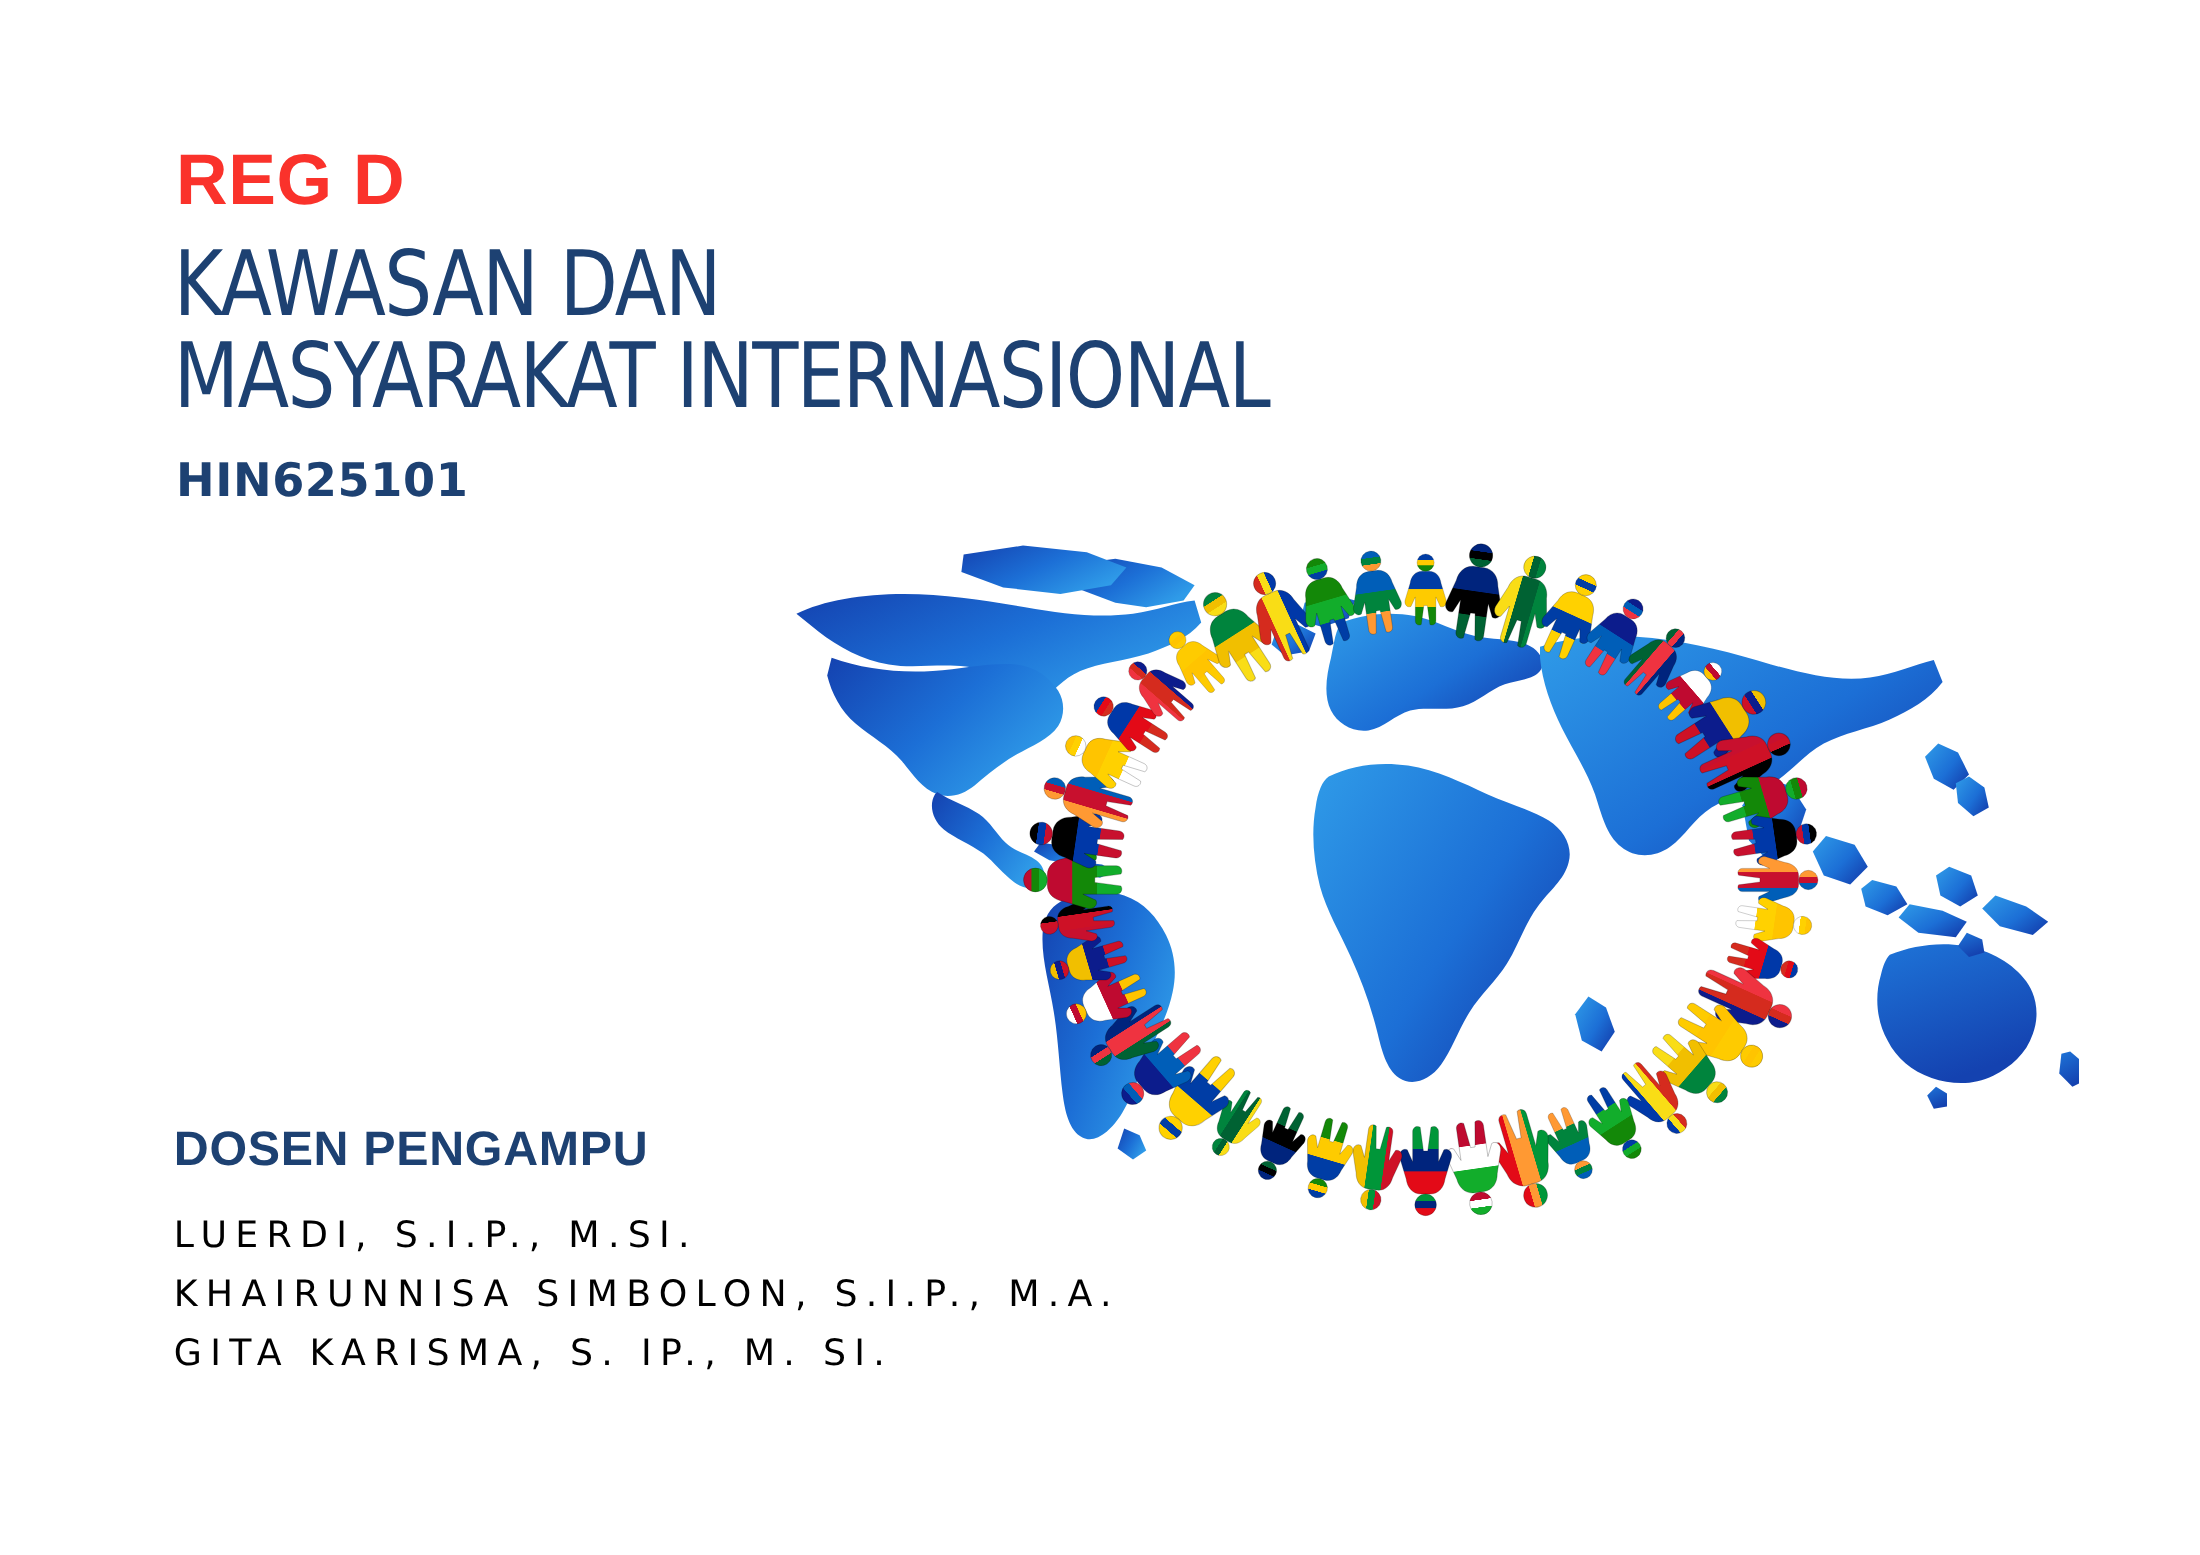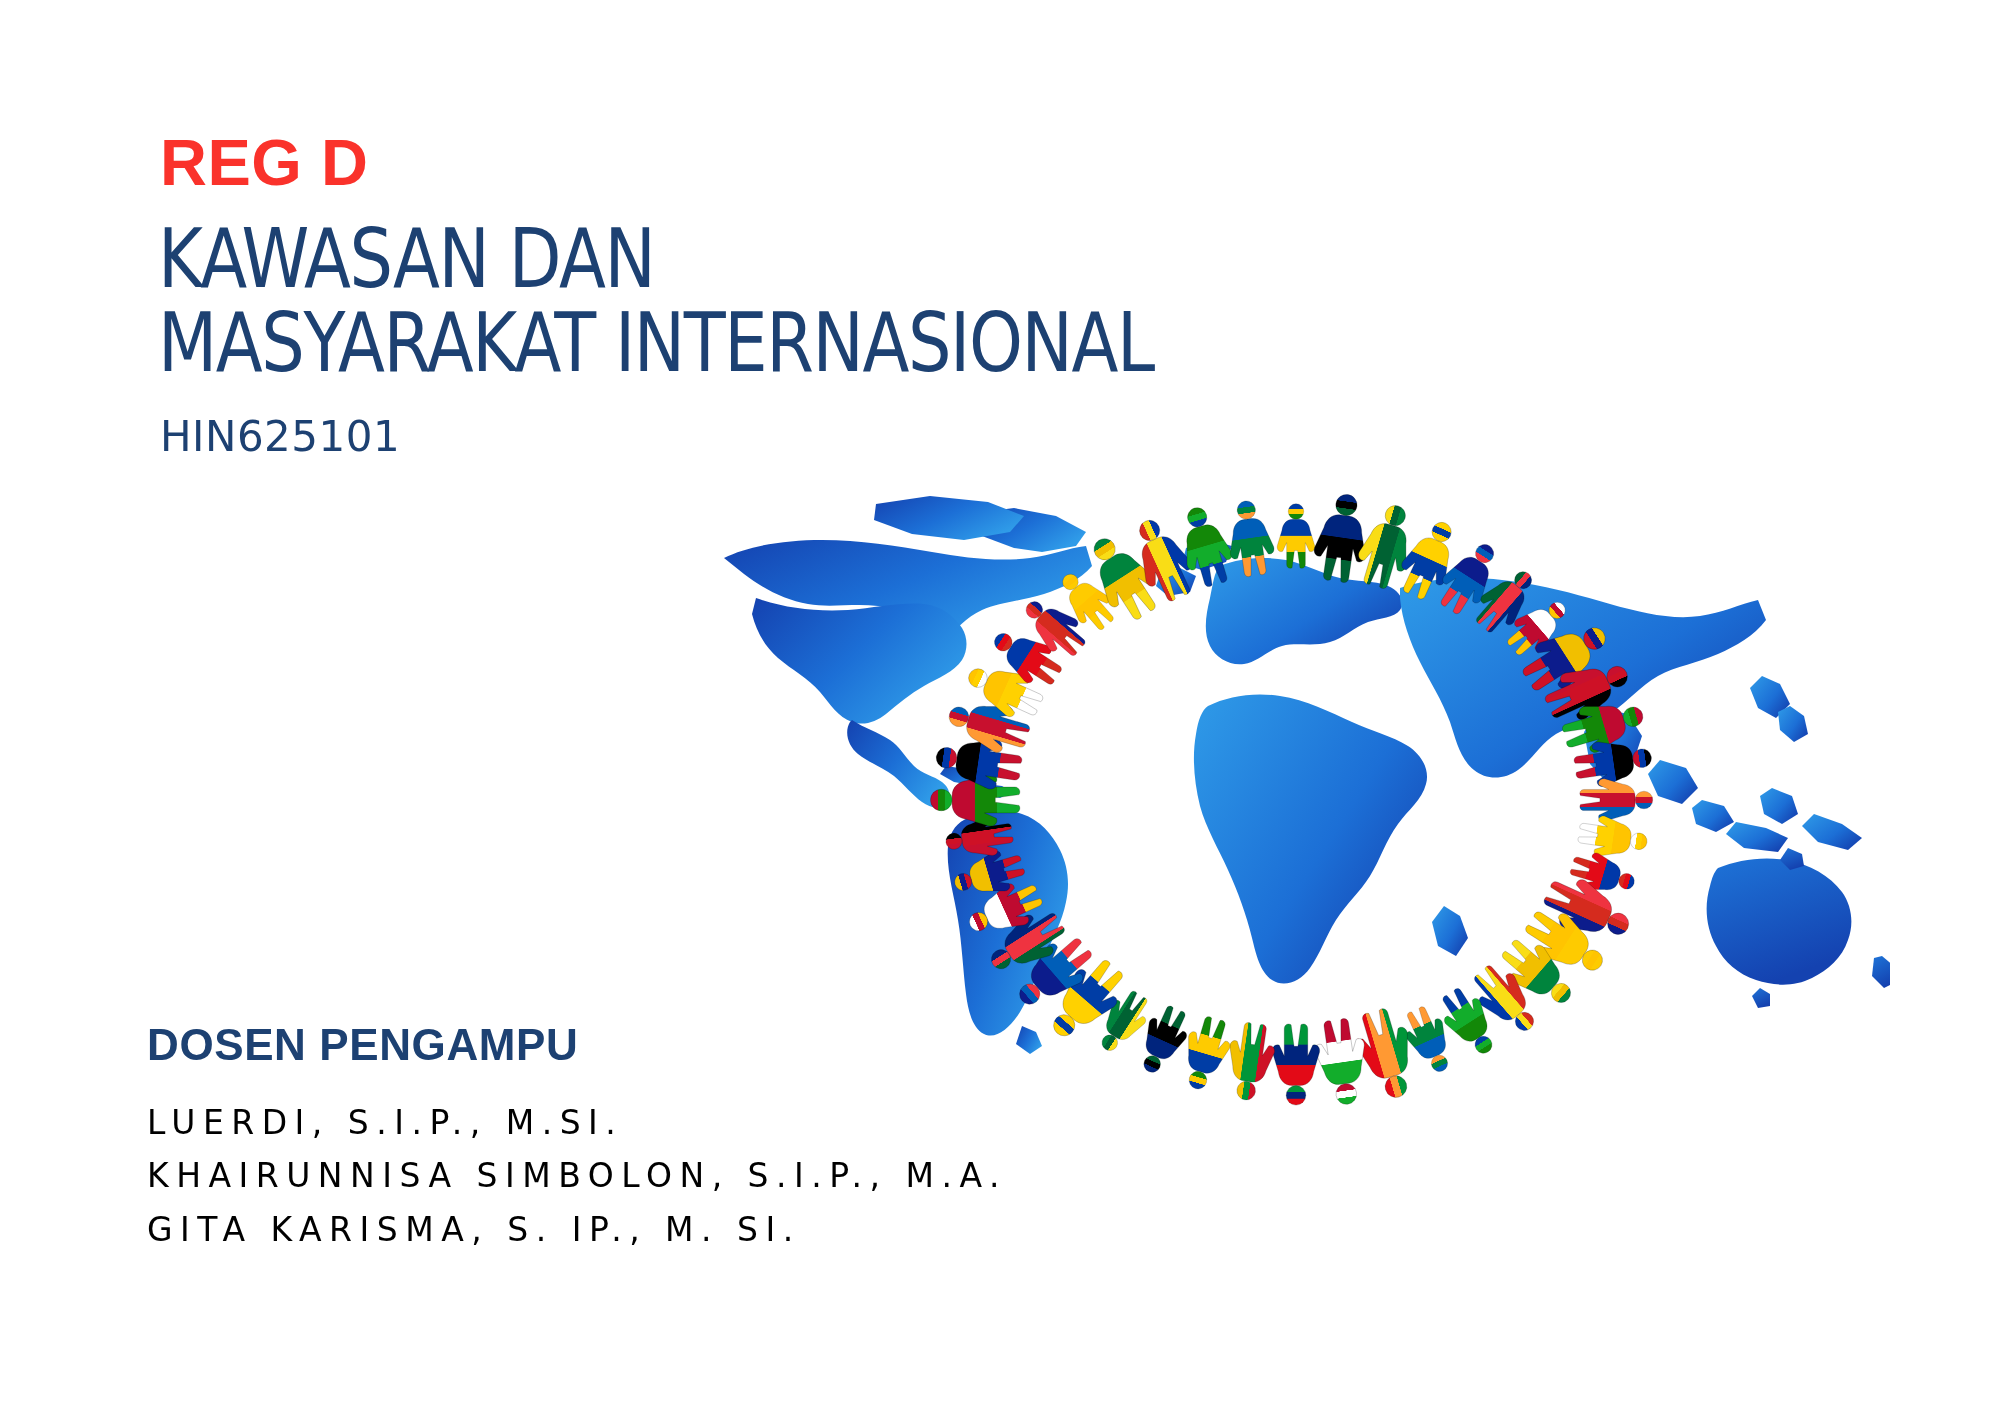--- a/index.html
+++ b/index.html
@@ -48,31 +48,31 @@
     margin: 0;
     white-space: pre-line;
     font-family: "DejaVu Sans", sans-serif;
     font-stretch: condensed;
     transform: scaleX(0.93);
     transform-origin: left top;
   }
 
   .course-code {
     font-size: 42px;
-    font-weight: 400;
+    font-weight: 700;
     color: #1D4172;
     letter-spacing: 0.5px;
     margin: 26px 0 0 2px;
     font-family: "DejaVu Sans", sans-serif;
   }
 
   
   .lecturers {
     position: absolute;
-    left: 147px;
+    left: 158px;
     top: 1020px;
     z-index: 6;
   }
 
   .lecturers-heading {
     font-size: 44px;
     font-weight: 700;
     color: #1D4172;
     letter-spacing: 0.6px;
     margin: 0 0 26px 0;

